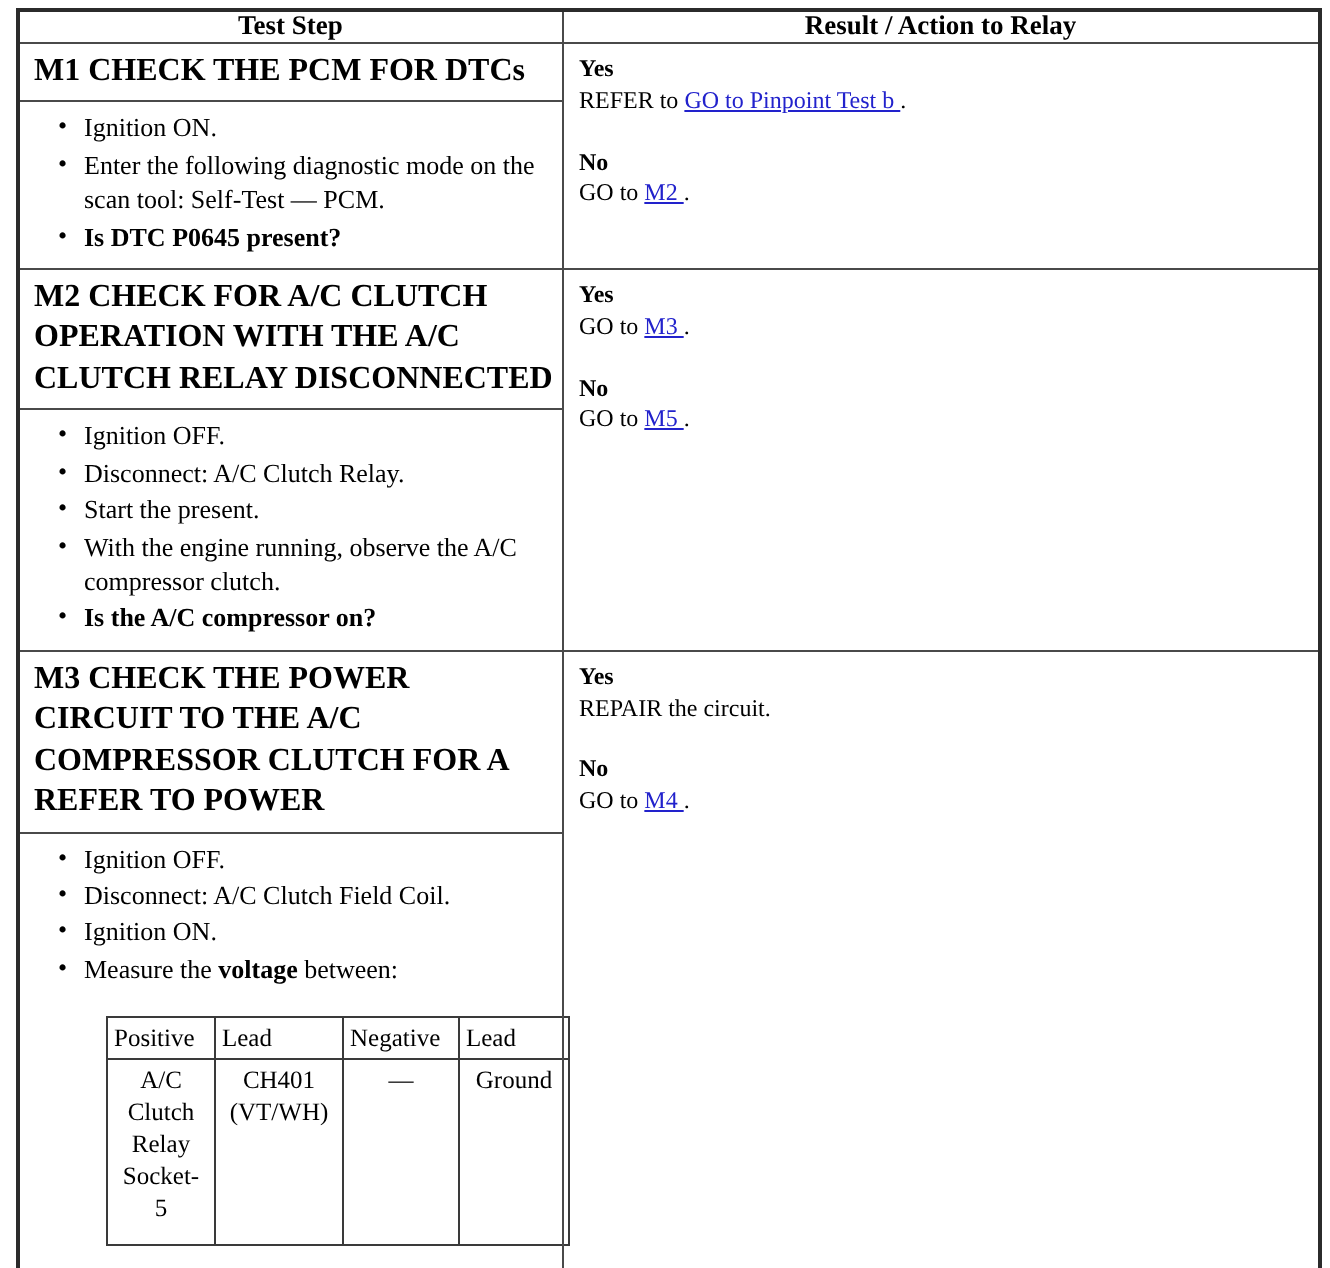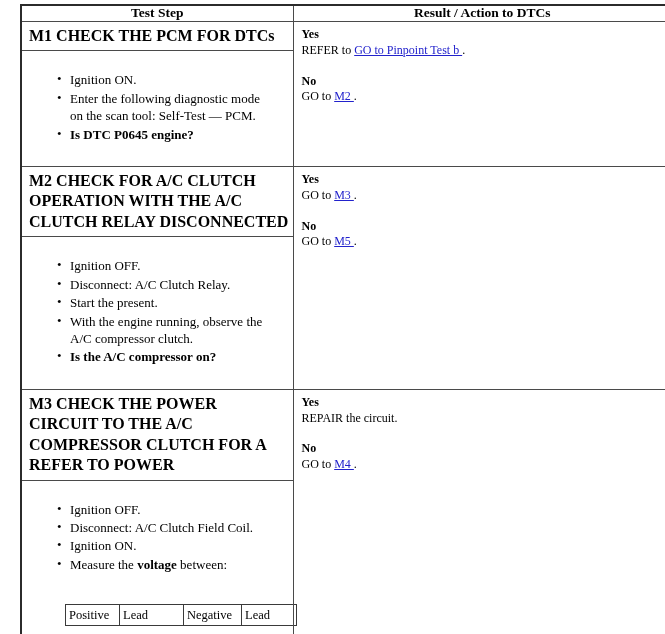--- a/index.html
+++ b/index.html
@@ -14,21 +14,21 @@
     width: 665px;
     height: 634px;
     overflow: hidden;
   }
 
   .page {
     width: 665px;
     height: 570px;
     position: relative;
     box-sizing: border-box;
-    padding: 4px 0 0 20px;
+    padding: 4px 0 0 8px;
   }
 
   table.proc {
     border-collapse: collapse;
     width: 651px;
     table-layout: fixed;
     border: 2px solid #2b2b2b;
   }
 
   table.proc > tbody > tr > td,
@@ -56,21 +56,21 @@
     font-size: 16px;
     line-height: 1.28;
     padding: 4px 4px 4px 7px;
     border-bottom: 1px solid #4a4a4a;
     text-transform: none;
   }
   .step-body {
     padding: 4px 6px 6px 6px;
   }
   ul.steps {
-    margin: 16px;
+    margin: 0;
     padding: 0 0 0 26px;
     list-style: none;
   }
   ul.steps li {
     position: relative;
     line-height: 1.34;
     padding: 0 0 1px 0;
     font-size: 13px;
   }
   ul.steps li::before {
@@ -132,31 +132,31 @@
 
   <table class="proc">
     <colgroup>
       <col class="c-step">
       <col class="c-result">
     </colgroup>
     <tbody>
 
       <tr>
         <td class="hdr-cell">Test Step</td>
-        <td class="hdr-cell">Result / Action to DTCs</td>
+        <td class="hdr-cell">Result / Action to Relay</td>
       </tr>
 
       <tr>
         <td>
           <div class="step-title">M1 CHECK THE PCM FOR DTCs</div>
           <div class="step-body">
             <ul class="steps">
               <li>Ignition ON.</li>
               <li>Enter the following diagnostic mode on the scan tool: Self-Test — PCM.</li>
-              <li><b>Is DTC P0645 engine?</b></li>
+              <li><b>Is DTC P0645 present?</b></li>
             </ul>
           </div>
         </td>
         <td class="result-mid">
           <div class="result-body">
             <span class="yn">Yes</span>
             <span class="action"><span>REFER to </span><a class="xref" href="#">GO to Pinpoint Test b </a><span>.</span></span>
             <span class="gap"></span>
             <span class="yn">No</span>
             <span class="action"><span>GO to </span><a class="xref" href="#">M2 </a><span>.</span></span>
@@ -207,20 +207,35 @@
                     <col class="nc3">
                     <col class="nc4">
                 </colgroup>
                 <tbody>
                   <tr>
                     <td class="n-lead">Positive</td>
                     <td class="n-lead">Lead</td>
                     <td class="n-lead">Negative</td>
                     <td class="n-lead">Lead</td>
                   </tr>
+                  <tr>
+                    <td class="n-val">
+                      <span>A/C</span><br>
+                      <span>Clutch</span><br>
+                      <span>Relay</span><br>
+                      <span>Socket-</span><br>
+                      <span>5</span>
+                    </td>
+                    <td class="n-val">
+                      <span>CH401</span><br>
+                      <span>(VT/WH)</span>
+                    </td>
+                    <td class="n-val">—</td>
+                    <td class="n-val">Ground</td>
+                  </tr>
                 </tbody>
               </table>
             </div>
           </div>
         </td>
         <td class="result-mid">
           <div class="result-body">
             <span class="yn">Yes</span>
             <span class="action">REPAIR the circuit.</span>
             <span class="gap"></span>

